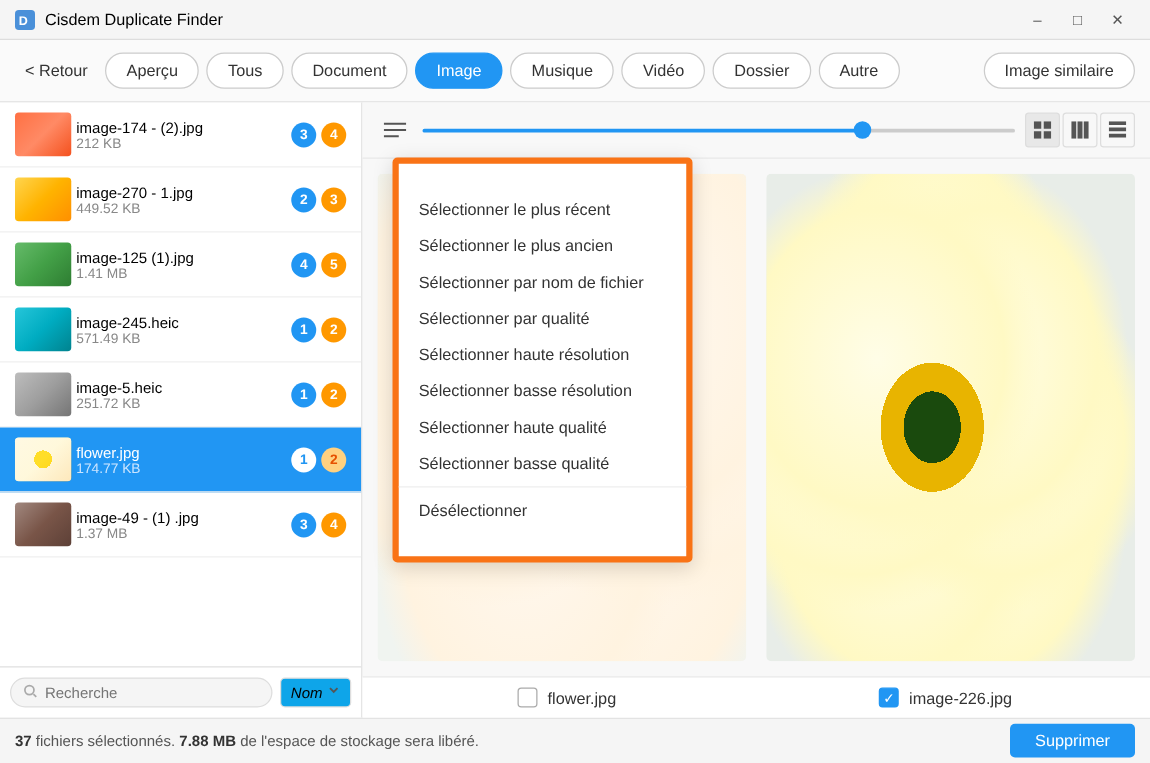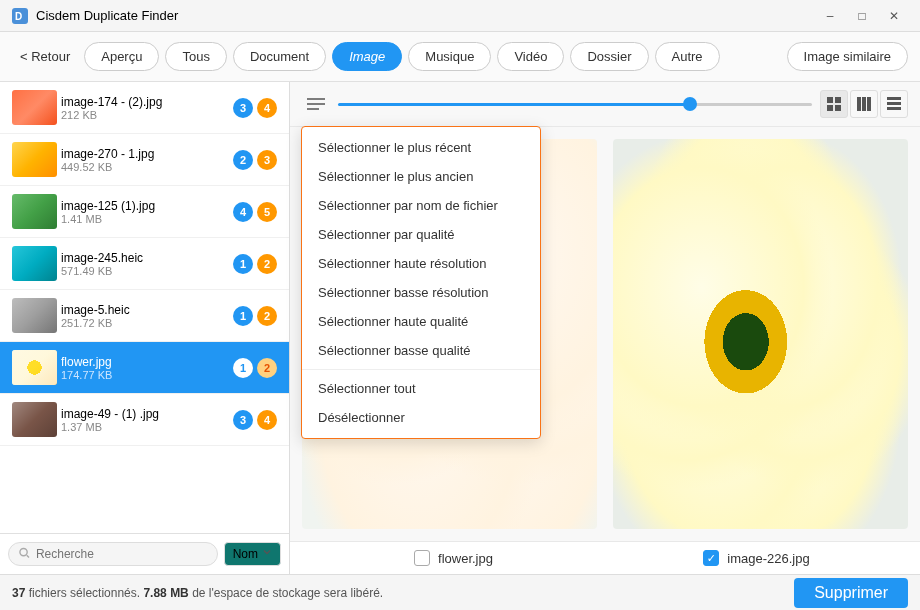--- a/index.html
+++ b/index.html
@@ -48,21 +48,20 @@
       border-radius: 20px;
       background: white;
       cursor: pointer;
       font-size: 13px;
       color: #333;
     }
     .tab-btn.active {
       background: #2196F3;
       color: white;
       border-color: #2196F3;
-      font-style: italic;
     }
     .similar-btn {
       margin-left: auto;
       padding: 6px 16px;
       border: 1px solid #ccc;
       border-radius: 20px;
       background: white;
       cursor: pointer;
       font-size: 13px;
       color: #333;
@@ -131,23 +130,23 @@
       border-radius: 16px;
       padding: 4px 10px;
       gap: 6px;
     }
     .search-input-wrap input {
       border: none; background: none; outline: none;
       font-size: 12px; width: 100%;
     }
     .sort-select {
       display: flex; align-items: flex-start; gap: 4px;
-      background: #0f766e; border: 1px solid #ddd;
+      background: #0ea5e9; border: 1px solid #ddd;
       border-radius: 4px; padding: 4px 8px;
-      cursor: pointer; font-size: 12px;
+      cursor: pointer; font-size: 12px; font-style: italic;
     }
 
     
     .right-panel {
       flex: 1;
       background: #f8f8f8;
       display: flex;
       flex-direction: column;
       position: relative;
     }
@@ -192,28 +191,28 @@
       border-radius: 3px; cursor: pointer;
       display: flex; align-items: center; justify-content: center;
       font-size: 12px; color: #555;
     }
     .view-btn.active { background: #e8e8e8; }
 
     
     .dropdown-menu {
       position: absolute;
       top: 44px;
-      left: 11px;
+      left: 24px;
       background: white;
-      border: 1px solid #f97316;
+      border: 5px solid #f97316;
       border-radius: 4px;
       box-shadow: 0 4px 16px rgba(0,0,0,0.15);
       z-index: 100;
       min-width: 240px;
-      padding: 6px 0;
+      padding: 22px 0;
     }
     .dropdown-item {
       padding: 7px 16px;
       cursor: pointer;
       font-size: 13px;
       color: #333;
     }
     .dropdown-divider { height: 1px; background: #eee; margin: 4px 0; }
 
     
@@ -279,21 +278,21 @@
       justify-content: space-between;
     }
     .status-text { font-size: 12px; color: #555; }
     .status-text strong { color: #333; }
     .delete-btn {
       background: #2196F3;
       color: white;
       border: none;
       border-radius: 4px;
       padding: 6px 20px;
-      font-size: 16px;
+      font-size: 13px;
       cursor: pointer;
       margin-left: 25px;
     }
 
     
     .file-list::-webkit-scrollbar { width: 8px; }
     .file-list::-webkit-scrollbar-track { background: #f0f0f0; }
     .file-list::-webkit-scrollbar-thumb { background: #ccc; border-radius: 4px; }
 
     
@@ -516,21 +515,20 @@
     <div class="dropdown-menu">
       <div class="dropdown-item">Sélectionner le plus récent</div>
       <div class="dropdown-item">Sélectionner le plus ancien</div>
       <div class="dropdown-item">Sélectionner par nom de fichier</div>
       <div class="dropdown-item">Sélectionner par qualité</div>
       <div class="dropdown-item">Sélectionner haute résolution</div>
       <div class="dropdown-item">Sélectionner basse résolution</div>
       <div class="dropdown-item">Sélectionner haute qualité</div>
       <div class="dropdown-item">Sélectionner basse qualité</div>
       <div class="dropdown-divider"></div>
-      <div class="dropdown-item">Sélectionner tout</div>
       <div class="dropdown-item">Désélectionner</div>
     </div>
 
     <div class="image-preview-area">
       <div class="preview-col">
         <div class="preview-img">
           <div class="preview-flower" style="width:100%;height:100%;"></div>
         </div>
       </div>
       <div class="preview-col">

